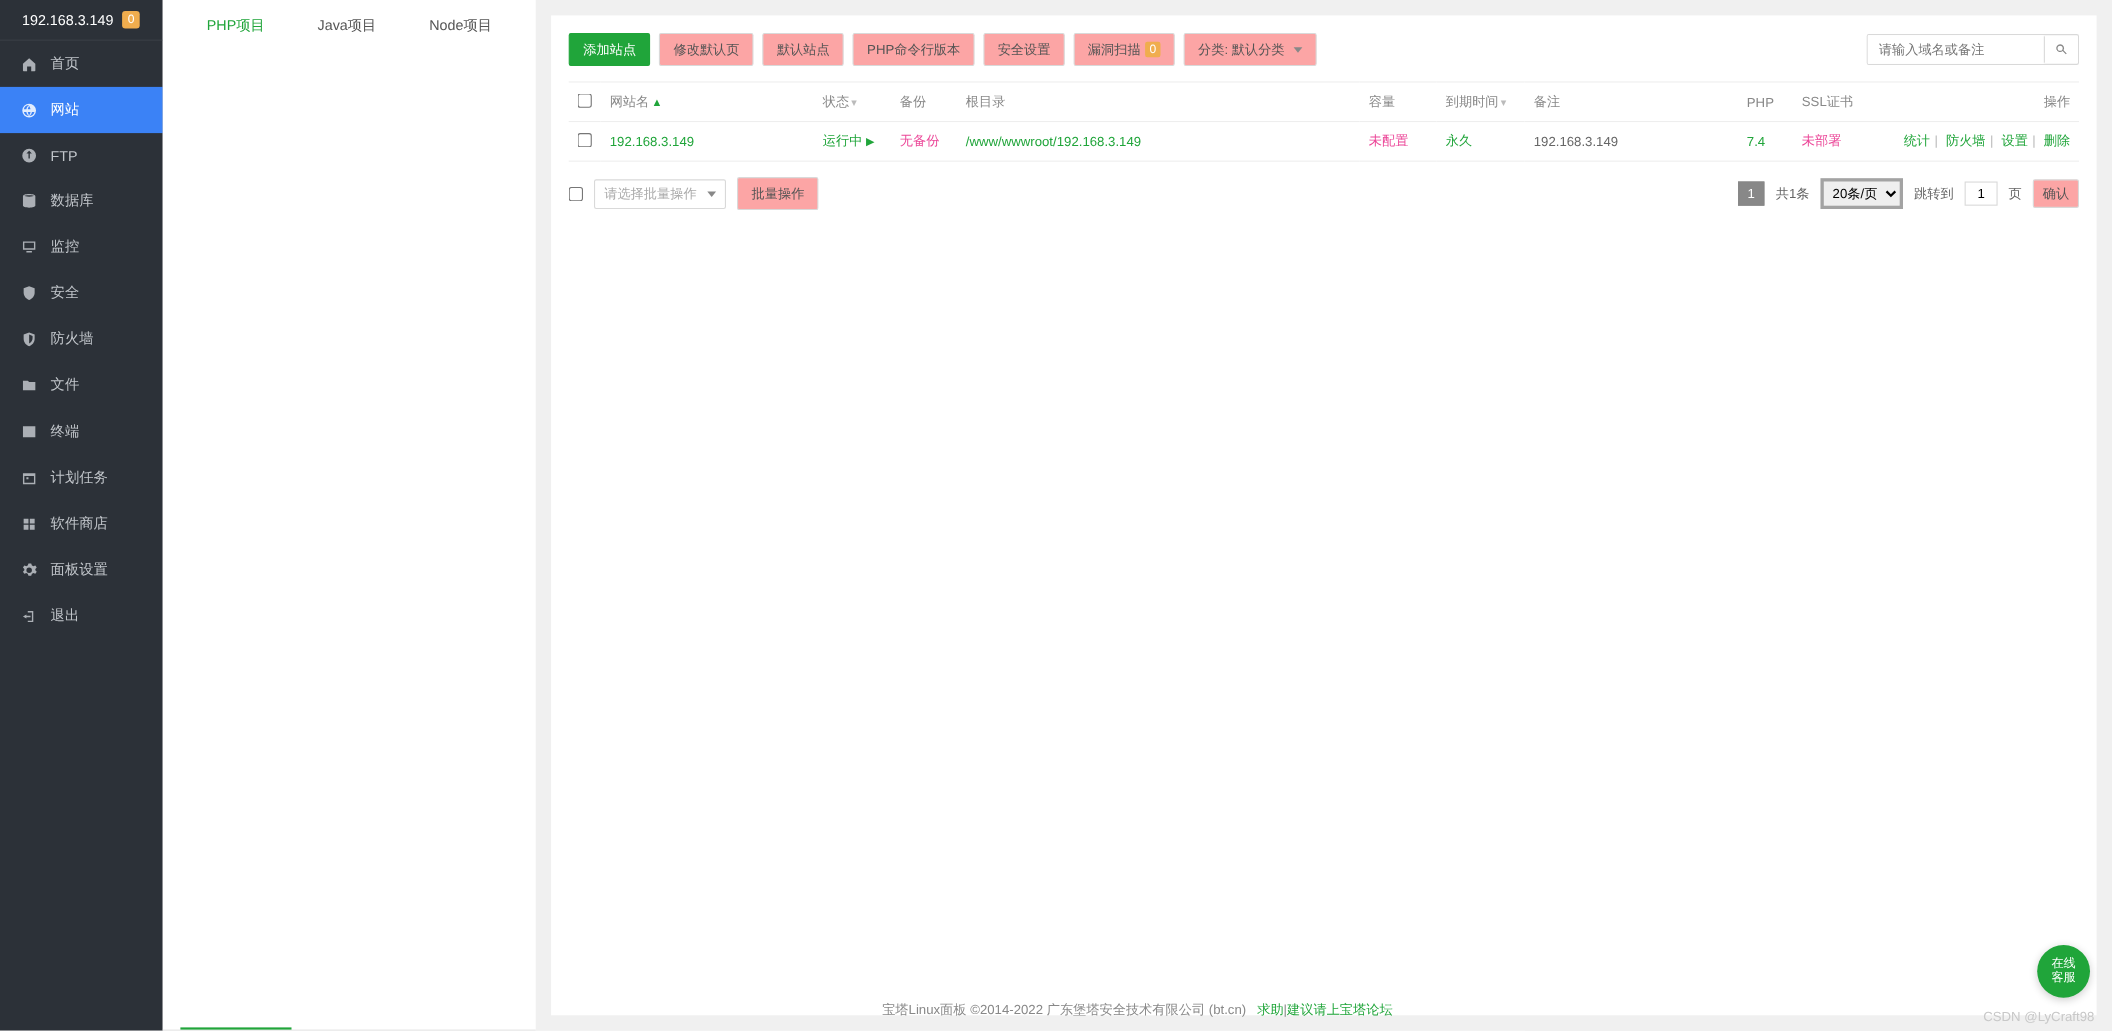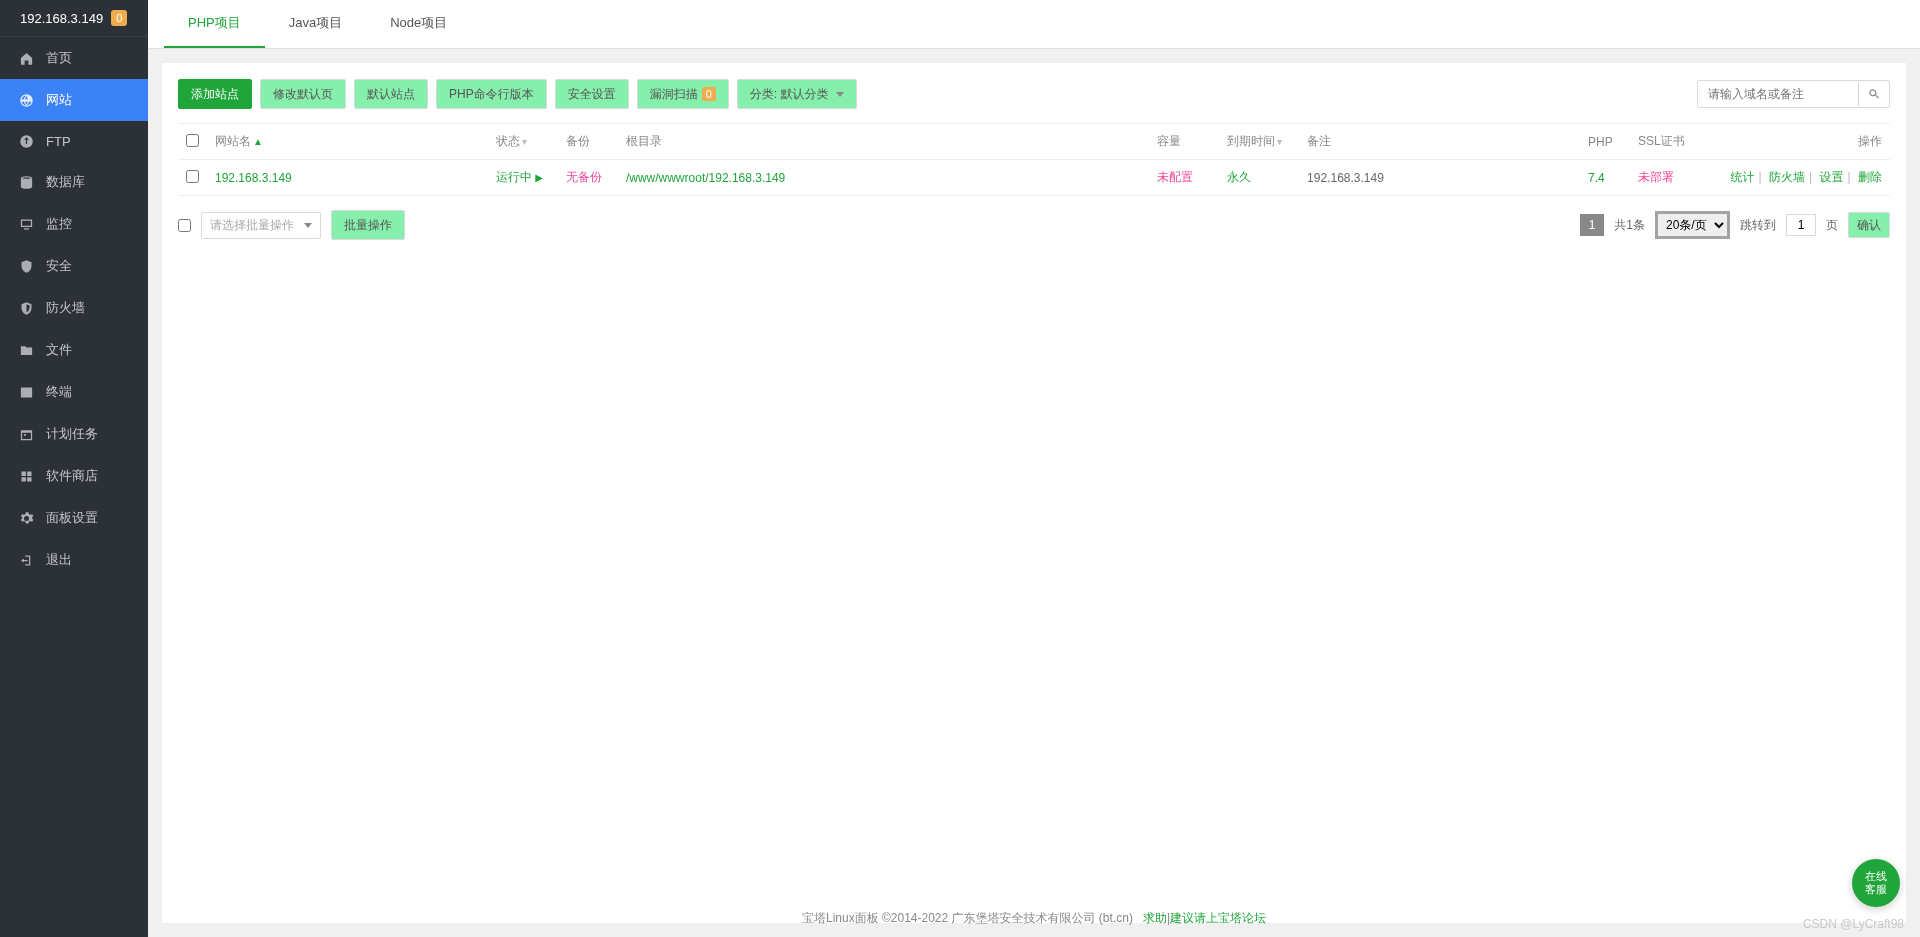--- a/index.html
+++ b/index.html
@@ -10,33 +10,33 @@
 .sidebar { width: 148px; background: #2c3138; color: #c2c6cb; display: flex; flex-direction: column; }
 .sidebar-header { display: flex; align-items: center; padding: 10px 12px; gap: 8px; font-size: 13px; color: #fff; border-bottom: 1px solid #3a3f46; }
 .sidebar-header .badge { background: #f0ad4e; color: #fff; border-radius: 3px; padding: 0 5px; font-size: 11px; line-height: 16px; }
 .nav { list-style: none; }
 .nav li { display: flex; align-items: center; gap: 12px; padding: 12px 18px; cursor: pointer; font-size: 13px; color: #c2c6cb; }
 .nav li.active { background: #3b82f6; color: #fff; }
 .nav .icon { width: 16px; height: 16px; display: inline-flex; align-items: center; justify-content: center; opacity: 0.85; }
 .nav svg { width: 15px; height: 15px; fill: currentColor; }
 
 
-.main { flex: 1; display: flex; flex-direction: column; background: #f0f0f0; }
+.main { flex: 1; display: flex; flex-direction: row; background: #f0f0f0; }
 
 
 .tabs { display: flex; background: #fff; border-bottom: 1px solid #e0e0e0; padding: 0 16px; gap: 0; }
 .tab { padding: 14px 24px; font-size: 13px; color: #555; cursor: pointer; border-bottom: 2px solid transparent; }
 .tab.active { color: #20a53a; border-bottom-color: #20a53a; font-weight: 500; }
 
 
 .content { margin: 14px; background: #fff; flex: 1; padding: 16px; position: relative; }
 
 
 .toolbar { display: flex; gap: 8px; align-items: center; margin-bottom: 14px; }
-.btn { border: 1px solid #d9d9d9; background: #86efac; color: #555; padding: 5px 12px; font-size: 12px; border-radius: 2px; cursor: pointer; line-height: 18px; display: inline-flex; align-items: center; gap: 4px; }
+.btn { border: 1px solid #d9d9d9; background: #fca5a5; color: #555; padding: 5px 12px; font-size: 12px; border-radius: 2px; cursor: pointer; line-height: 18px; display: inline-flex; align-items: center; gap: 4px; }
 .btn.primary { background: #20a53a; border-color: #20a53a; color: #fff; }
 .scan-badge { background: #f0ad4e; color: #fff; border-radius: 2px; padding: 0 4px; font-size: 11px; line-height: 14px; }
 .caret { display: inline-block; width: 0; height: 0; border-left: 4px solid transparent; border-right: 4px solid transparent; border-top: 5px solid #888; margin-left: 4px; }
 .toolbar-spacer { flex: 1; }
 .search-wrap { display: flex; align-items: center; border: 1px solid #d9d9d9; border-radius: 2px; }
 .search-wrap input { border: none; outline: none; padding: 6px 10px; font-size: 12px; width: 160px; }
 .search-wrap .sbtn { border: none; border-left: 1px solid #d9d9d9; background: #fff; padding: 5px 8px; cursor: pointer; display: flex; align-items: center; }
 .search-wrap svg { width: 14px; height: 14px; fill: #888; }
 
 

